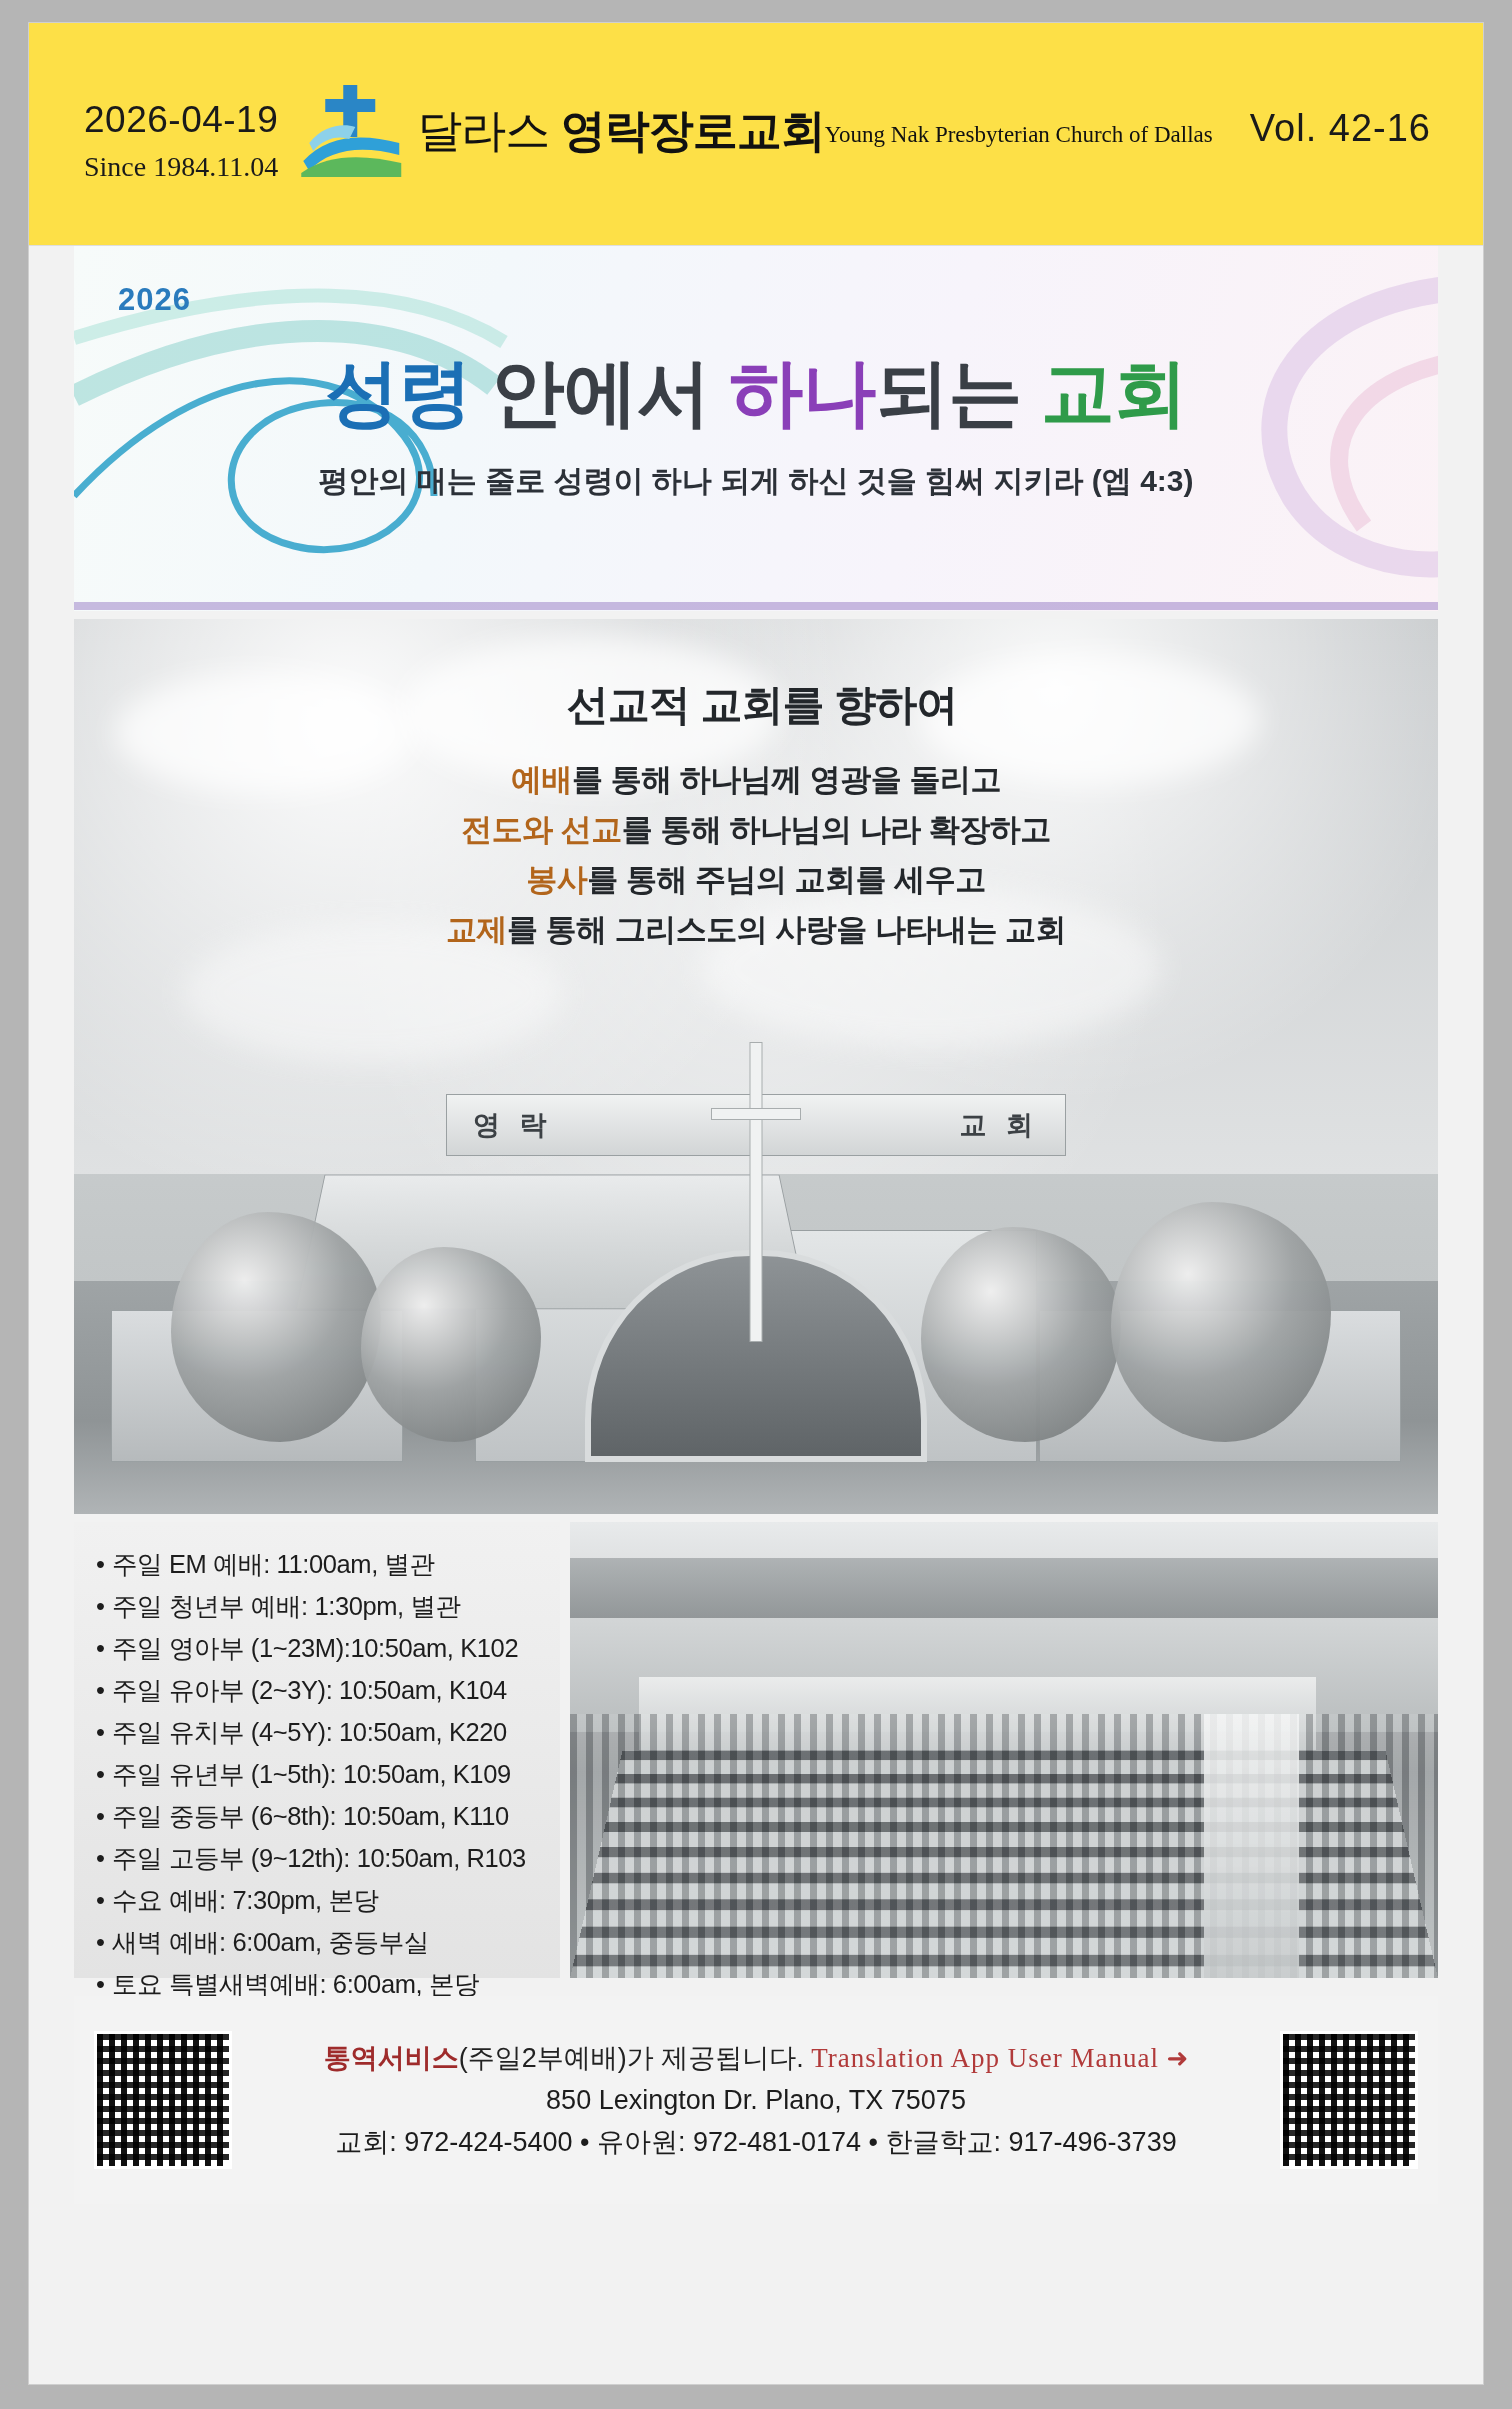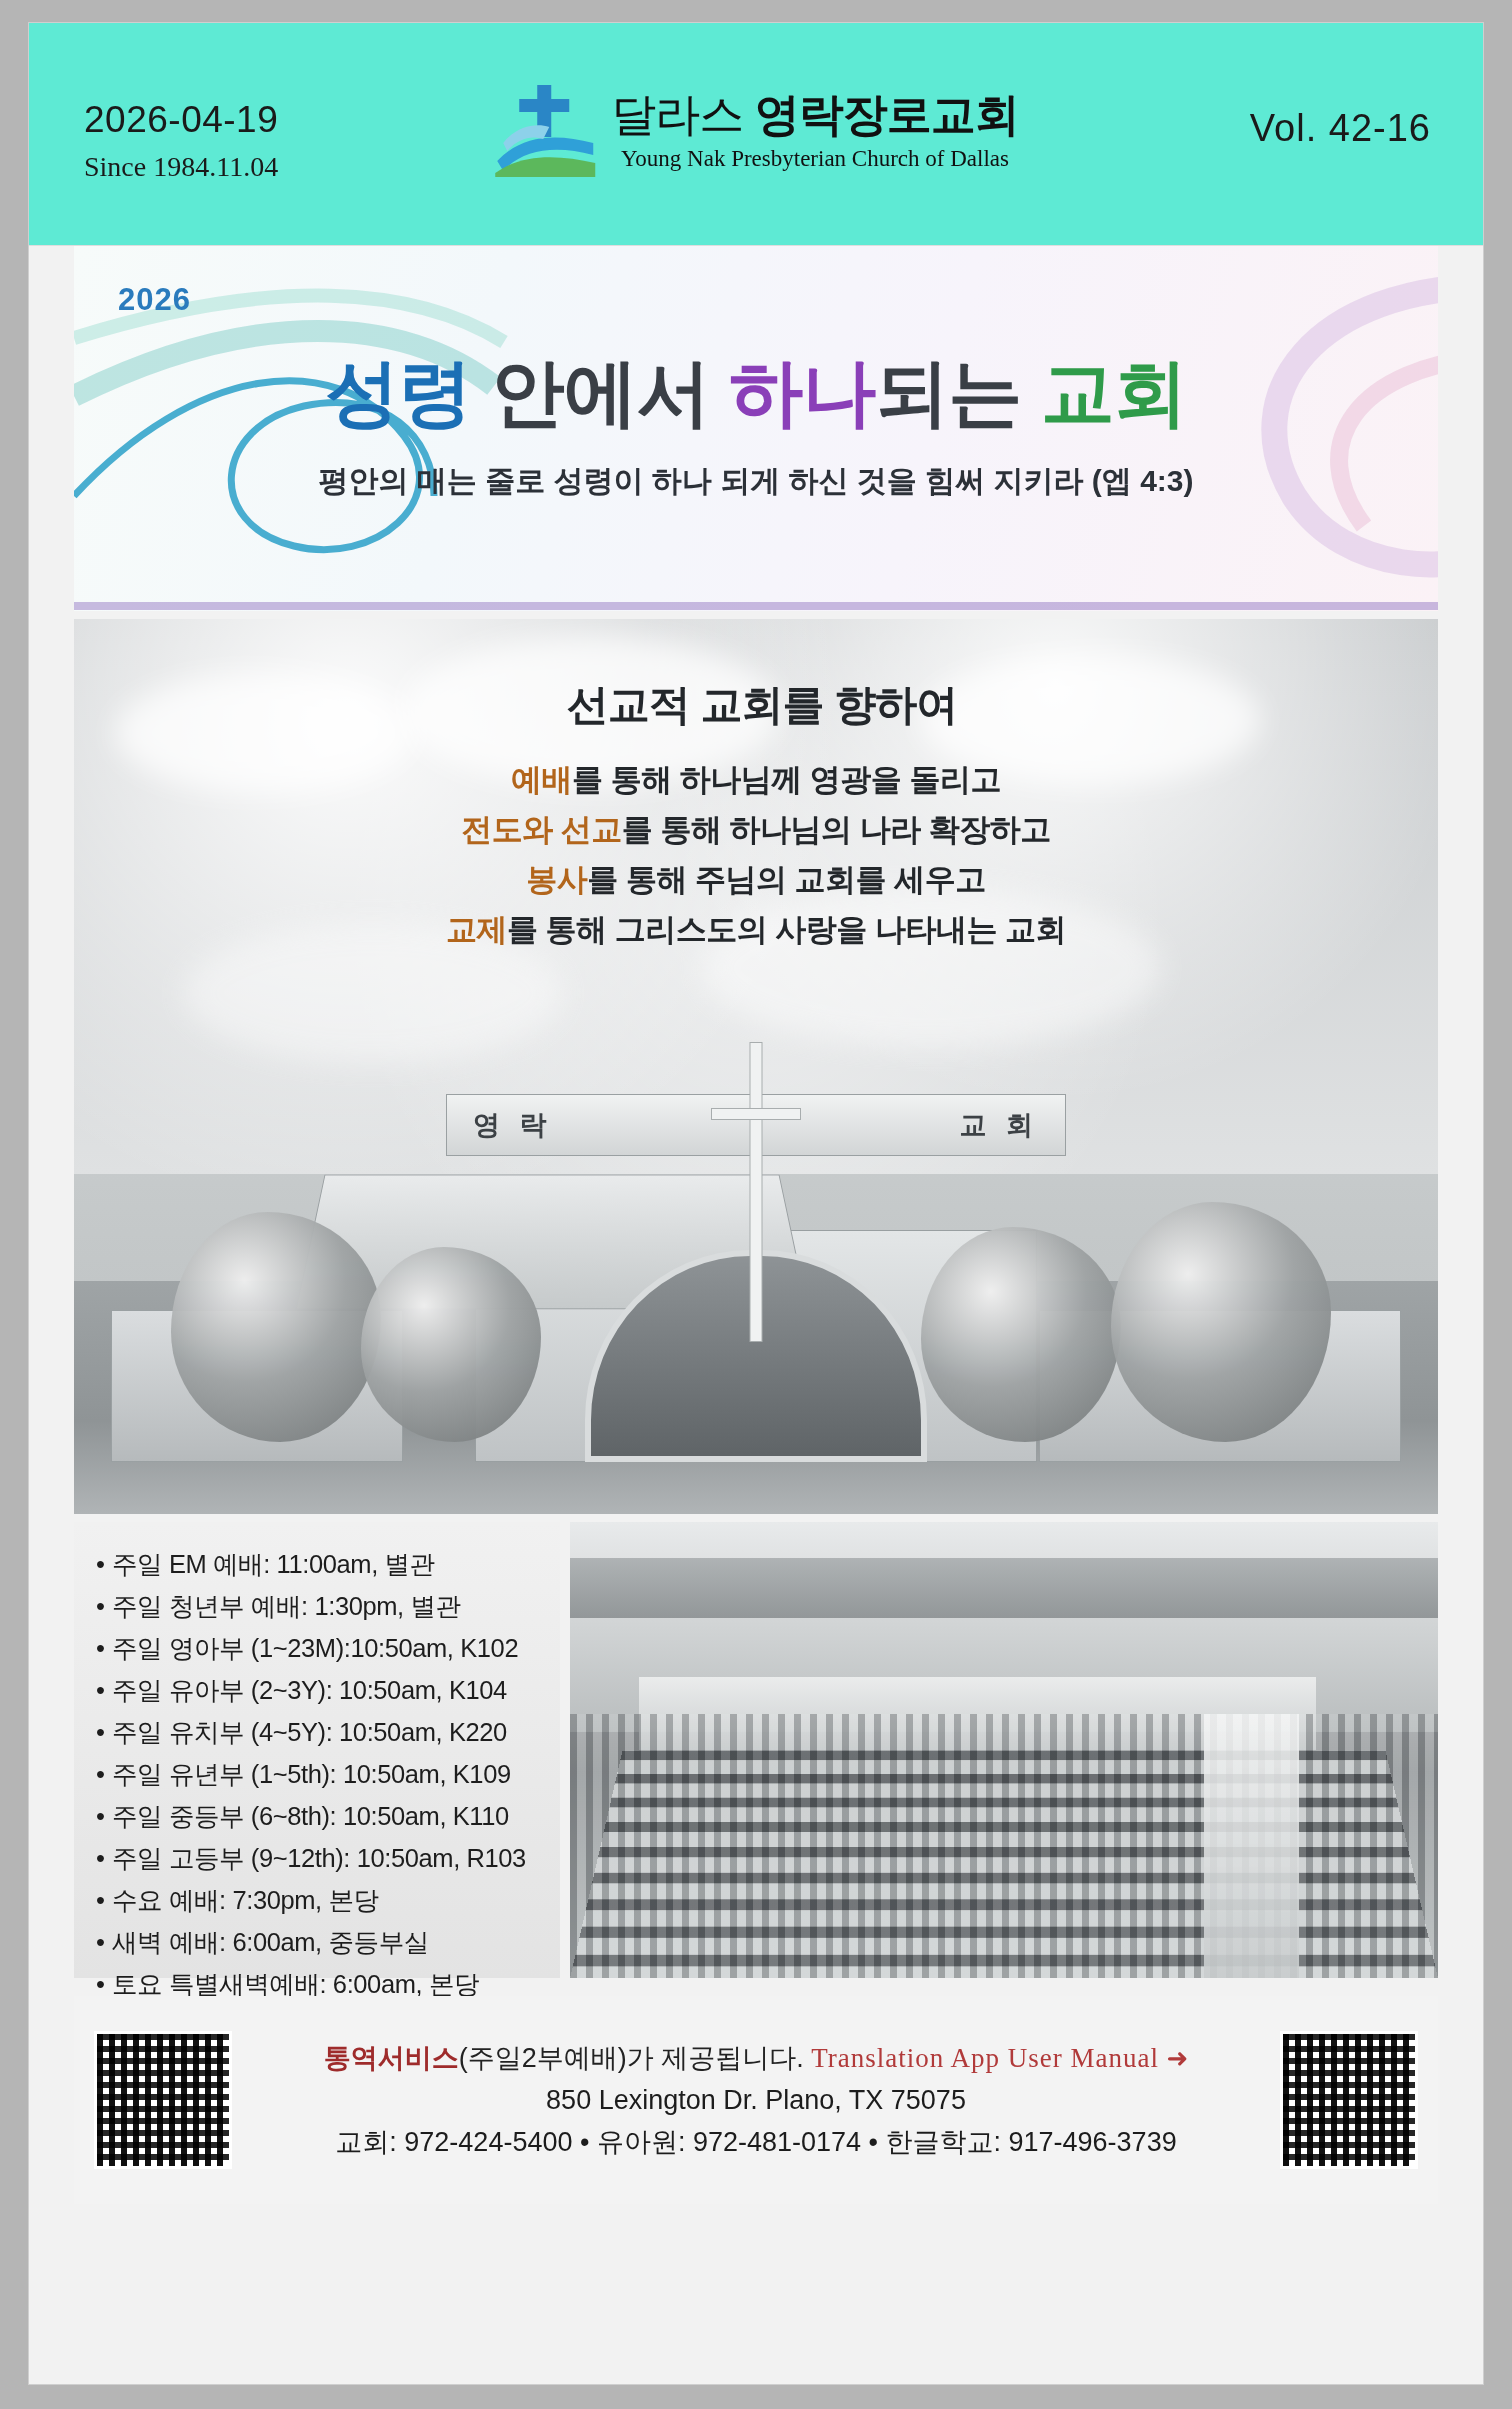--- a/index.html
+++ b/index.html
@@ -29,21 +29,21 @@
     background: #f2f2f2;
     box-sizing: border-box;
     border: 1px solid #cfcfcf;
     overflow: hidden;
   }
 
   
   .header {
     position: relative;
     height: 222px;
-    background: #5eead4;
+    background: #fde047;
     border-bottom: 1px solid #dedede;
   }
   .hdr-date {
     position: absolute;
     left: 55px;
     top: 76px;
     font-size: 37px;
     color: #1a1a1a;
     letter-spacing: 0.5px;
   }
@@ -72,21 +72,21 @@
     align-items: center;
     gap: 14px;
   }
   .logo-mark {
     position: relative;
     width: 104px;
     height: 96px;
   }
   .church-names {
     display: flex;
-    flex-direction: column;
+    flex-direction: row;
     align-items: center;
     line-height: 1.05;
   }
   .name-kr {
     font-size: 45px;
     color: #111;
     letter-spacing: -1px;
     white-space: nowrap;
   }
   .name-kr .thin { font-weight: normal; }

